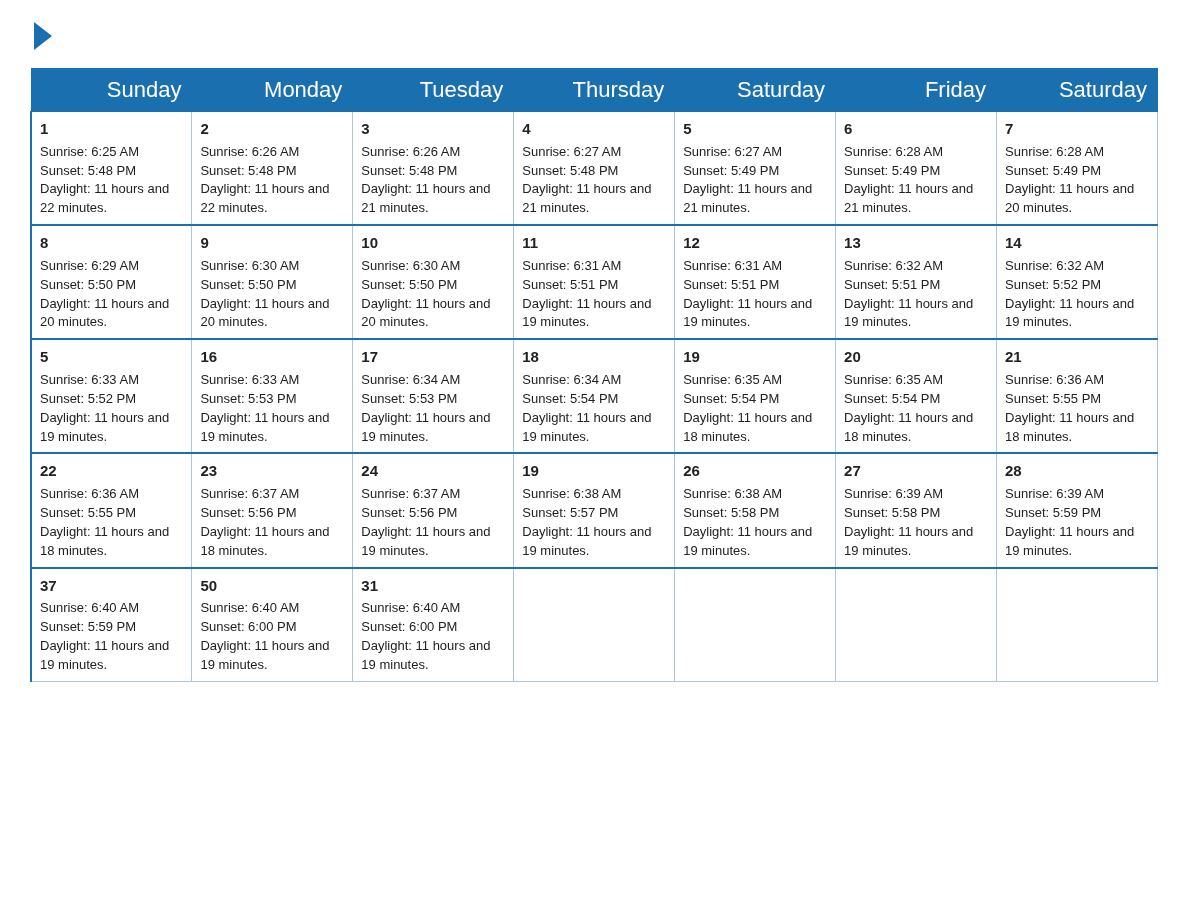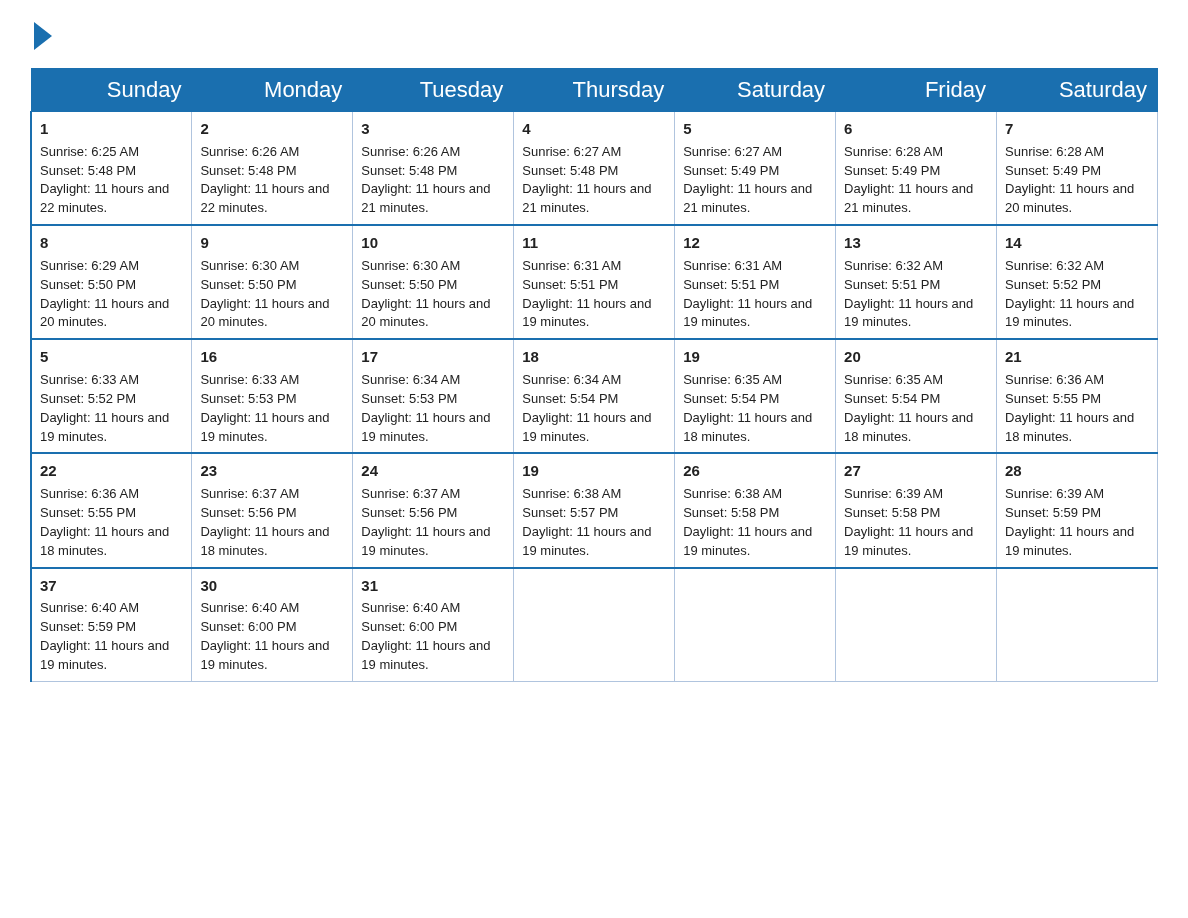--- a/index.html
+++ b/index.html
@@ -270,21 +270,21 @@
           <div class="day-number">28</div>
           <div class="day-info">Sunrise: 6:39 AM<br>Sunset: 5:59 PM<br>Daylight: 11 hours and 19 minutes.</div>
         </td>
       </tr>
       <tr>
         <td class="row-separator">
           <div class="day-number">37</div>
           <div class="day-info">Sunrise: 6:40 AM<br>Sunset: 5:59 PM<br>Daylight: 11 hours and 19 minutes.</div>
         </td>
         <td class="row-separator">
-          <div class="day-number">30</div>
+          <div class="day-number">50</div>
           <div class="day-info">Sunrise: 6:40 AM<br>Sunset: 6:00 PM<br>Daylight: 11 hours and 19 minutes.</div>
         </td>
         <td class="row-separator">
           <div class="day-number">31</div>
           <div class="day-info">Sunrise: 6:40 AM<br>Sunset: 6:00 PM<br>Daylight: 11 hours and 19 minutes.</div>
         </td>
         <td class="row-separator empty-cell"></td>
         <td class="row-separator empty-cell"></td>
         <td class="row-separator empty-cell"></td>
         <td class="row-separator empty-cell"></td>

